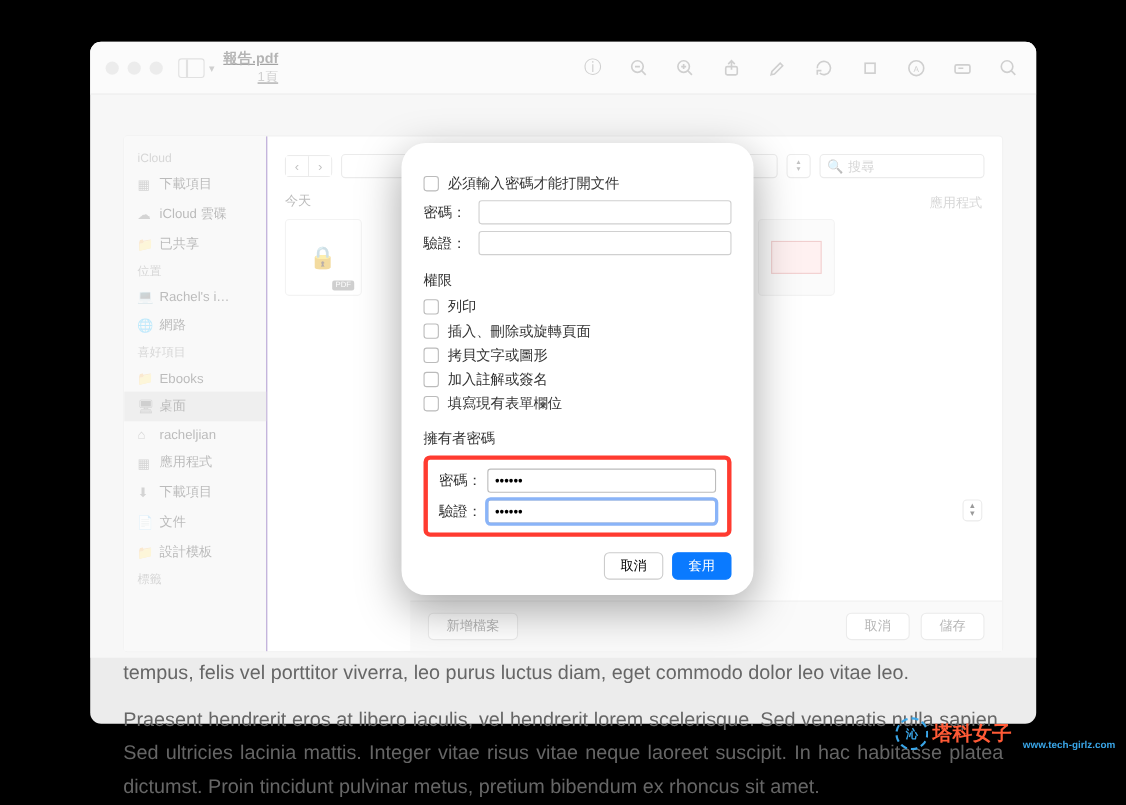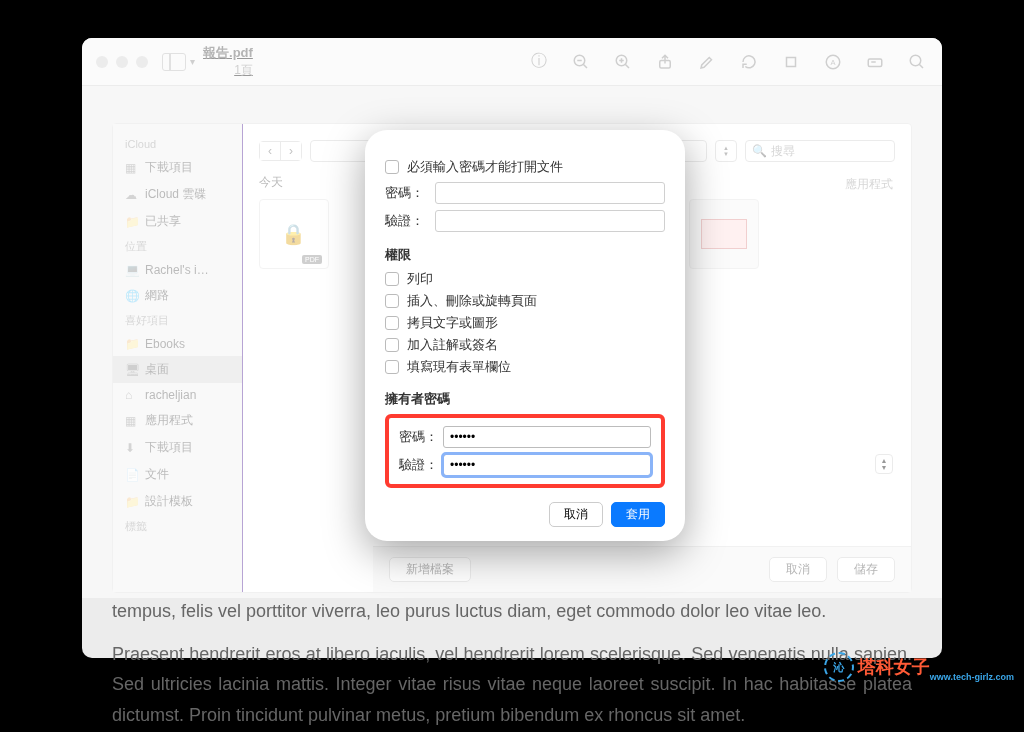--- a/index.html
+++ b/index.html
@@ -43,35 +43,35 @@
 .updown { position:absolute; right:18px; top:330px; width:18px; height:20px; border:1px solid #ccc; border-radius:4px; font-size:7px; display:flex;flex-direction:column;align-items:center;justify-content:center;line-height:1;}
 .bottombar { position:absolute; bottom:0; left:130px; right:0; height:46px; background:#f3f3f3; border-top:1px solid #ddd; display:flex; align-items:center; padding:0 16px; gap:10px;}
 .bbtn { border:1px solid #ccc; border-radius:5px; background:#fff; padding:3px 16px; font-size:12px; color:#444;}
 .bottombar .right { margin-left:auto; display:flex; gap:10px;}
 
 .sheet { position:absolute; top:130px; left:365px; width:320px; background:#fff; border-radius:22px; box-shadow:0 12px 40px rgba(0,0,0,0.35); z-index:10; padding:28px 20px 14px; font-size:13px; color:#333;}
 .sheet-row { display:flex; align-items:center; margin-bottom:6px;}
 .lbl { width:50px; text-align:left; color:#333;}
 .lbl2 { width:44px; }
 .field { flex:1; height:22px; border:1px solid #d0d0d0; border-radius:3px; padding:0 6px; font-size:12px;}
-.sec-title { font-weight:700; margin:14px 0 6px;}
+.sec-title { font-weight:400; margin:14px 0 6px;}
 .sec-sub { font-size:12px; color:#444; margin-bottom:6px;}
 .perm-item { display:flex; align-items:center; margin-bottom:4px;}
 .owner-box { border:4px solid #ff3b30; border-radius:6px; padding:8px 10px; margin-top:4px;}
 .owner-box .sheet-row { margin-bottom:6px;}
 .owner-box .field { border:1px solid #bcbcbc;}
 .owner-box .field.focus { outline:3px solid #8ab4f8; outline-offset:-1px;}
 .sheet-buttons { display:flex; justify-content:flex-end; gap:8px; margin-top:14px;}
 .sheetbtn { border:1px solid #ccc; border-radius:5px; background:#fff; padding:3px 14px; font-size:12px;}
 .sheetbtn.primary { background:#0a7aff; color:#fff; border-color:#0a7aff;}
 
 .bg-text { position:absolute; top:596px; left:82px; width:860px; padding:0 30px; font-size:18px; color:#666; line-height:1.7; text-align:justify; z-index:0;}
 .watermark { position:absolute; right:10px; bottom:50px; z-index:20; font-size:18px; color:#ff5a36; font-weight:bold; display:flex; align-items:center;}
 .watermark .circ { width:30px; height:30px; border:2px dashed #3aa6e8; border-radius:50%; display:inline-flex; align-items:center; justify-content:center; font-size:11px; margin-right:4px; color:#3aa6e8;}
-.watermark .url { font-size:9px; color:#3aa6e8; margin-left:0; align-self:flex-end;}
+.watermark .url { font-size:9px; color:#3aa6e8; margin-left:10px; align-self:flex-end;}
 .checkbox { width:14px; height:14px; border:1px solid #bbb; border-radius:3px; display:inline-block; margin-right:8px; flex-shrink:0;}
 </style>
 </head>
 <body>
 
 <div class="window">
   <div class="titlebar">
     <div class="traffic">
         <span></span>
         <span></span>

